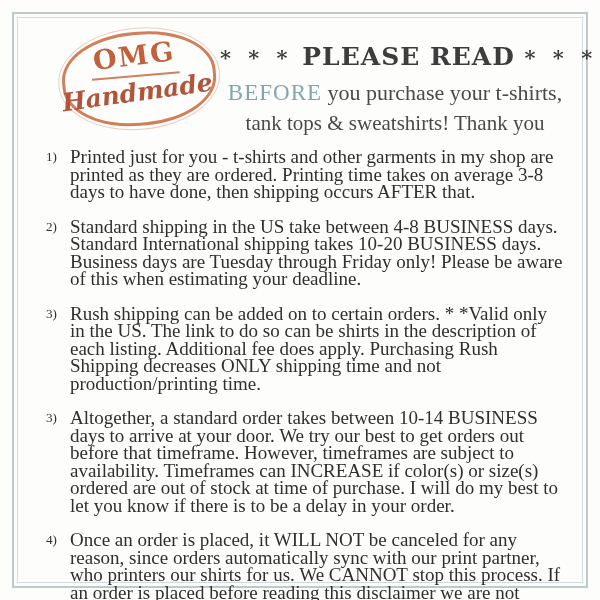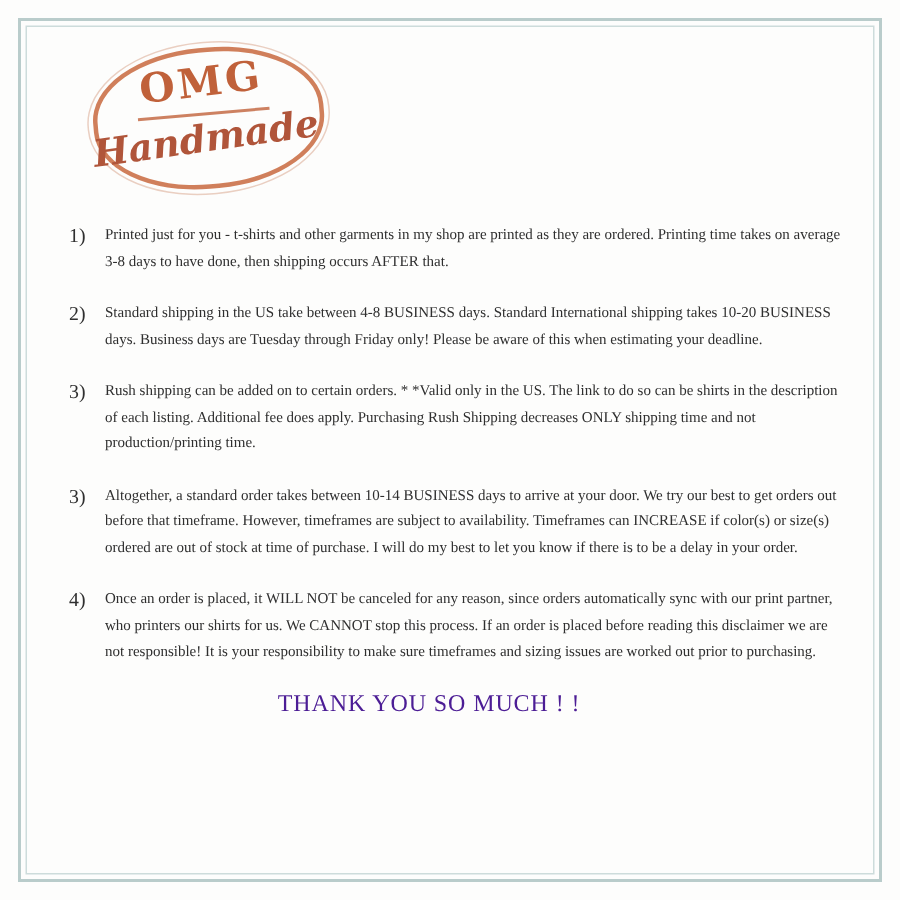--- a/index.html
+++ b/index.html
@@ -168,21 +168,21 @@
   }
   .item-num {
     width: 24px;
     flex: 0 0 24px;
     font-size: 13.2px;
     color: #2f2f2f;
     line-height: 17.5px;
   }
   .item-text {
     flex: 1;
-    font-size: 10px;
+    font-size: 19px;
     color: #2f2f2f;
     line-height: 17.5px;
     text-align: left;
   }
   .closing {
     margin-top: 12px;
     text-align: center;
     font-size: 16px;
     letter-spacing: 0.6px;
     color: #4c1d95;
@@ -199,20 +199,31 @@
 
   <div class="header">
 
     <div class="logo">
       <div class="logo-stamp"></div>
       <div class="logo-omg">OMG</div>
       <div class="logo-rule"></div>
       <div class="logo-handmade">Handmade</div>
     </div>
 
+    <div class="head-text">
+      <div class="please-read">
+        <span class="star">* * *</span>
+        <span>PLEASE READ</span>
+        <span class="star">* * *</span>
+      </div>
+      <div class="before-line">
+        <span class="before-word">BEFORE</span><span> you purchase your t-shirts,</span>
+      </div>
+      <div class="thanks-line">tank tops &amp; sweatshirts!  Thank you</div>
+    </div>
 
   </div>
 
   <div class="content">
 
     <div class="item">
       <div class="item-num">1)</div>
       <div class="item-text">Printed just for you - t-shirts and other garments in my shop are printed as they are ordered.  Printing time takes on average 3-8 days to have done, then shipping occurs AFTER that.</div>
     </div>
 

